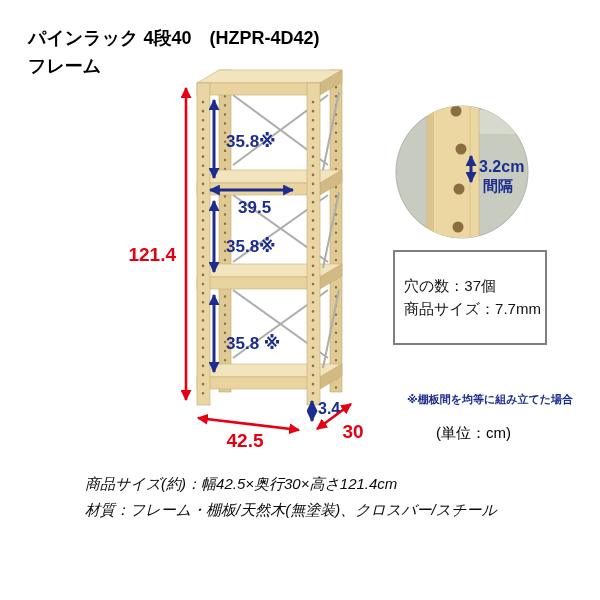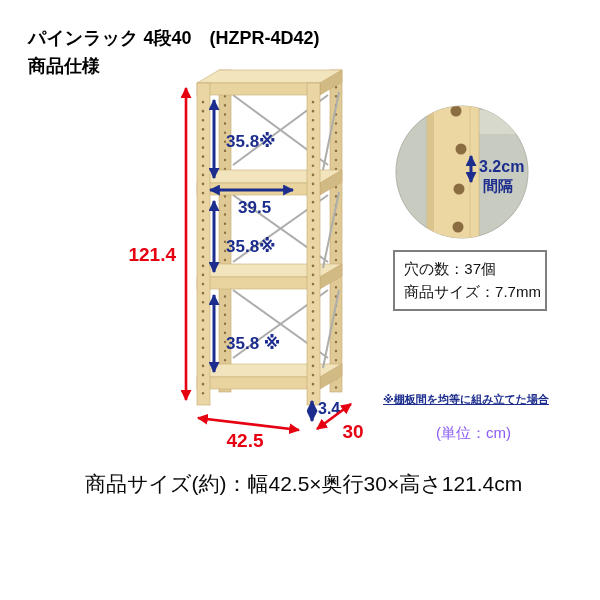--- a/index.html
+++ b/index.html
@@ -6,32 +6,33 @@
   #screen{
     position:relative;width:600px;height:600px;background:#ffffff;overflow:hidden;
     font-family:"Liberation Sans","DejaVu Sans",sans-serif;color:#000;
   }
   #scene{position:absolute;left:0;top:0;}
   .title-block{position:absolute;left:28px;top:13px;line-height:1.55;margin-top:12px;}
   .title-line{font-size:18px;font-weight:700;color:#000;}
   .hole-box{
     position:absolute;left:393px;top:250px;width:132px;
     border:2px solid #7e7e7e;background:#fff;
-    padding:5px 9px;font-size:15px;line-height:1.55;color:#111;white-space:nowrap;
+    padding:22px 9px;font-size:15px;line-height:1.55;color:#111;white-space:nowrap;
   }
   .assembly-note{
-    position:absolute;left:383px;top:392px;width:190px;text-align:left;
-    font-size:11px;font-weight:700;color:#1c2d8e;white-space:nowrap;text-decoration:underline;
+    position:absolute;left:383px;top:392px;width:190px;text-align:right;
+    font-size:11px;font-weight:700;color:#1c2d8e;white-space:nowrap;
   }
   .unit-note{
-    position:absolute;left:436px;top:424px;font-size:15px;color:#8b5cf6;white-space:nowrap;
+    position:absolute;left:436px;top:424px;font-size:15px;color:#000000;white-space:nowrap;
   }
   .spec-block{
-    position:absolute;left:85px;top:471px;font-size:21px;line-height:26px;color:#0a0a0a;
+    position:absolute;left:85px;top:471px;font-size:15px;line-height:26px;color:#0a0a0a;
     white-space:nowrap;
+    font-style:italic;
   }
   svg text{font-family:"Liberation Sans","DejaVu Sans",sans-serif;}
   .dim-num{font-weight:700;}
 </style>
 </head>
 <body>
 
 <div id="screen">
 
   <svg id="scene" width="600" height="470" viewBox="0 0 600 470">
@@ -136,29 +137,30 @@
         </g>
       </g>
       <line x1="471" y1="156" x2="471" y2="182" stroke="#1c2d8e" stroke-width="3" marker-start="url(#mb)" marker-end="url(#mb)"></line>
       <text x="479" y="172" class="dim-num" font-size="16" fill="#1c2d8e">3.2cm</text>
       <text x="483" y="191" class="dim-num" font-size="15" fill="#1c2d8e">間隔</text>
     </g>
   </svg>
 
   <div class="title-block">
     <div class="title-line">パインラック 4段40　(HZPR-4D42)</div>
-    <div class="title-line">商品仕様</div>
+    <div class="title-line">フレーム</div>
   </div>
 
   <div class="hole-box">
     <div>穴の数：37個</div>
     <div>商品サイズ：7.7mm</div>
   </div>
 
   <div class="assembly-note">※棚板間を均等に組み立てた場合</div>
 
   <div class="unit-note">(単位：cm)</div>
 
   <div class="spec-block">
     <div>商品サイズ(約)：幅42.5×奥行30×高さ121.4cm</div>
+    <div>材質：フレーム・棚板/天然木(無塗装)、クロスバー/スチール</div>
   </div>
 
 </div>
 
 </body></html>

